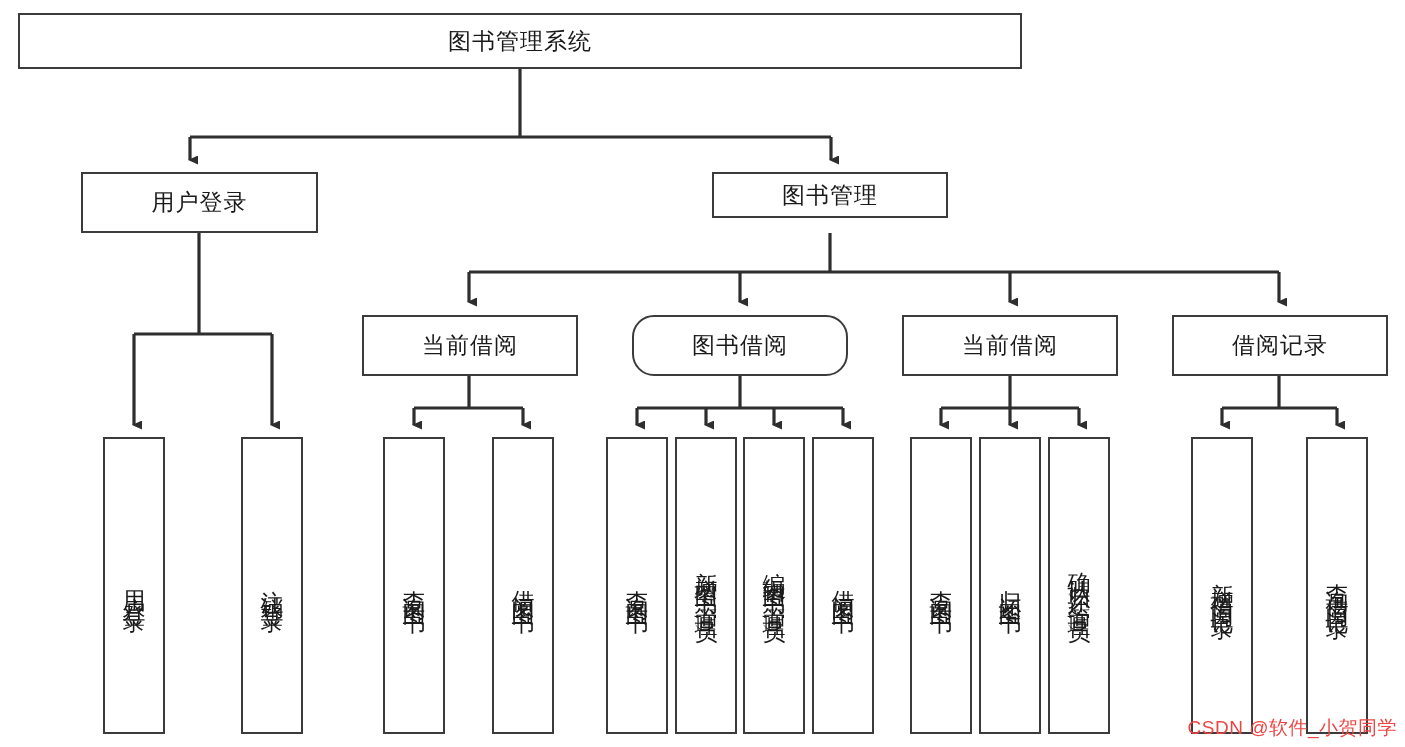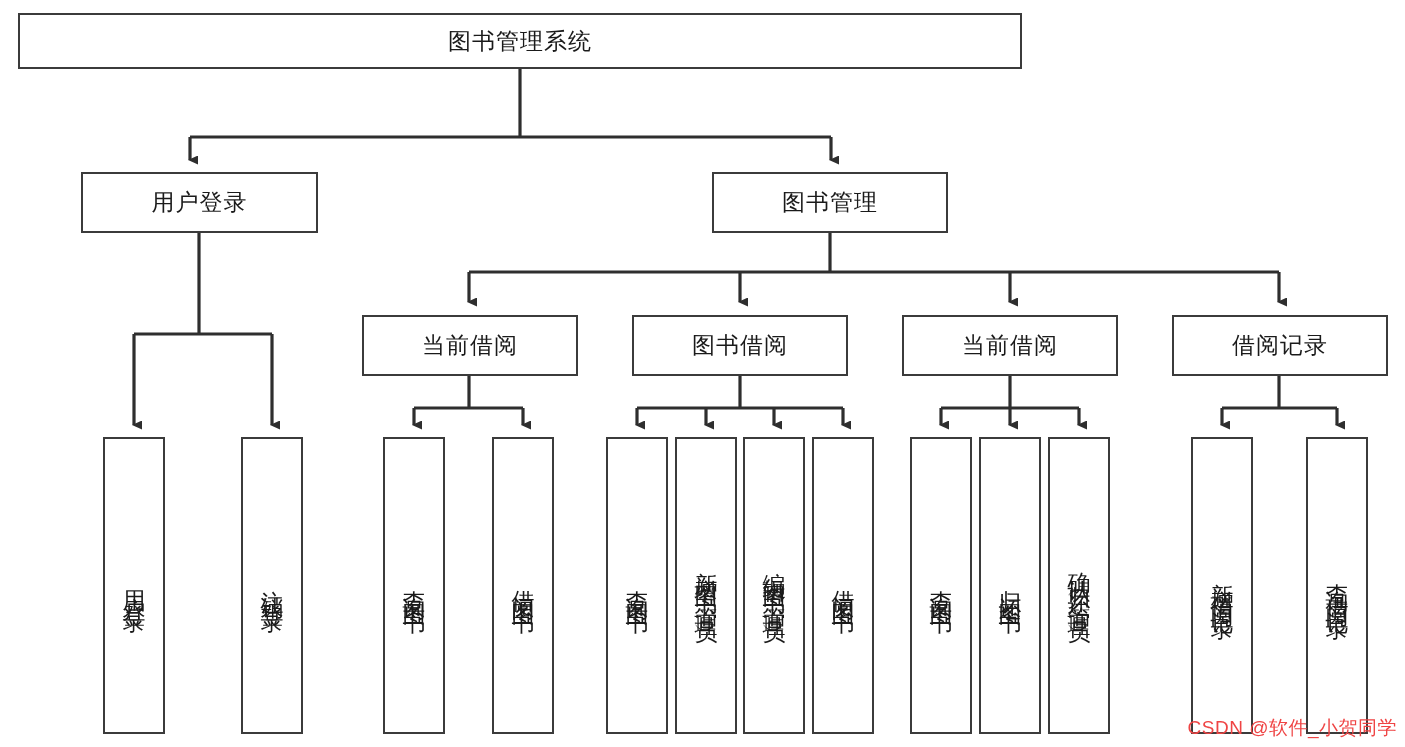--- a/index.html
+++ b/index.html
@@ -118,28 +118,28 @@
     </g>
   </svg>
 
   <div class="node horizontal" style="left:18px; top:13px; width:1004px; height:56px;">
     <span class="hlabel">图书管理系统</span>
   </div>
 
   <div class="node horizontal" style="left:81px; top:172px; width:237px; height:61px;">
     <span class="hlabel">用户登录</span>
   </div>
-  <div class="node horizontal" style="left:712px; top:172px; width:236px; height:61px;">
+  <div class="node horizontal" style="left:712px; top:172px; width:236px; height:46px;">
     <span class="hlabel">图书管理</span>
   </div>
 
   <div class="node horizontal" style="left:362px; top:315px; width:216px; height:61px;">
     <span class="hlabel">当前借阅</span>
   </div>
-  <div class="node horizontal" style="left:632px; top:315px; width:216px; height:61px;">
+  <div class="node horizontal" style="left:632px; top:315px; width:216px; height:61px;border-radius:22px;">
     <span class="hlabel">图书借阅</span>
   </div>
   <div class="node horizontal" style="left:1172px; top:315px; width:216px; height:61px;">
     <span class="hlabel">借阅记录</span>
   </div>
   <div class="node horizontal" style="left:902px; top:315px; width:216px; height:61px;">
     <span class="hlabel">当前借阅</span>
   </div>
 
   <div class="node vertical" style="left:103px; top:437px; width:62px; height:297px;">

